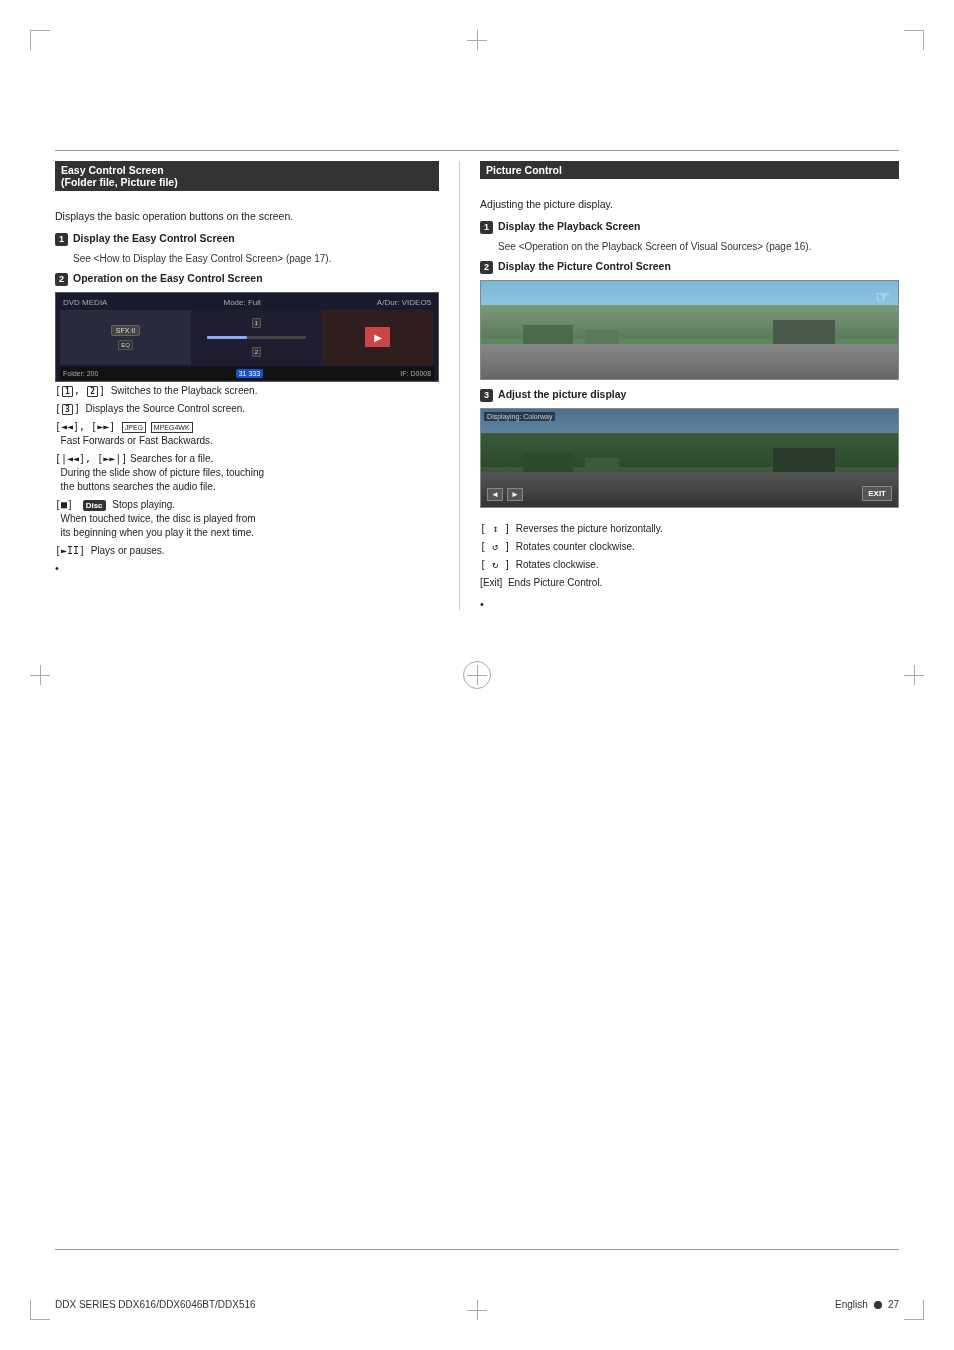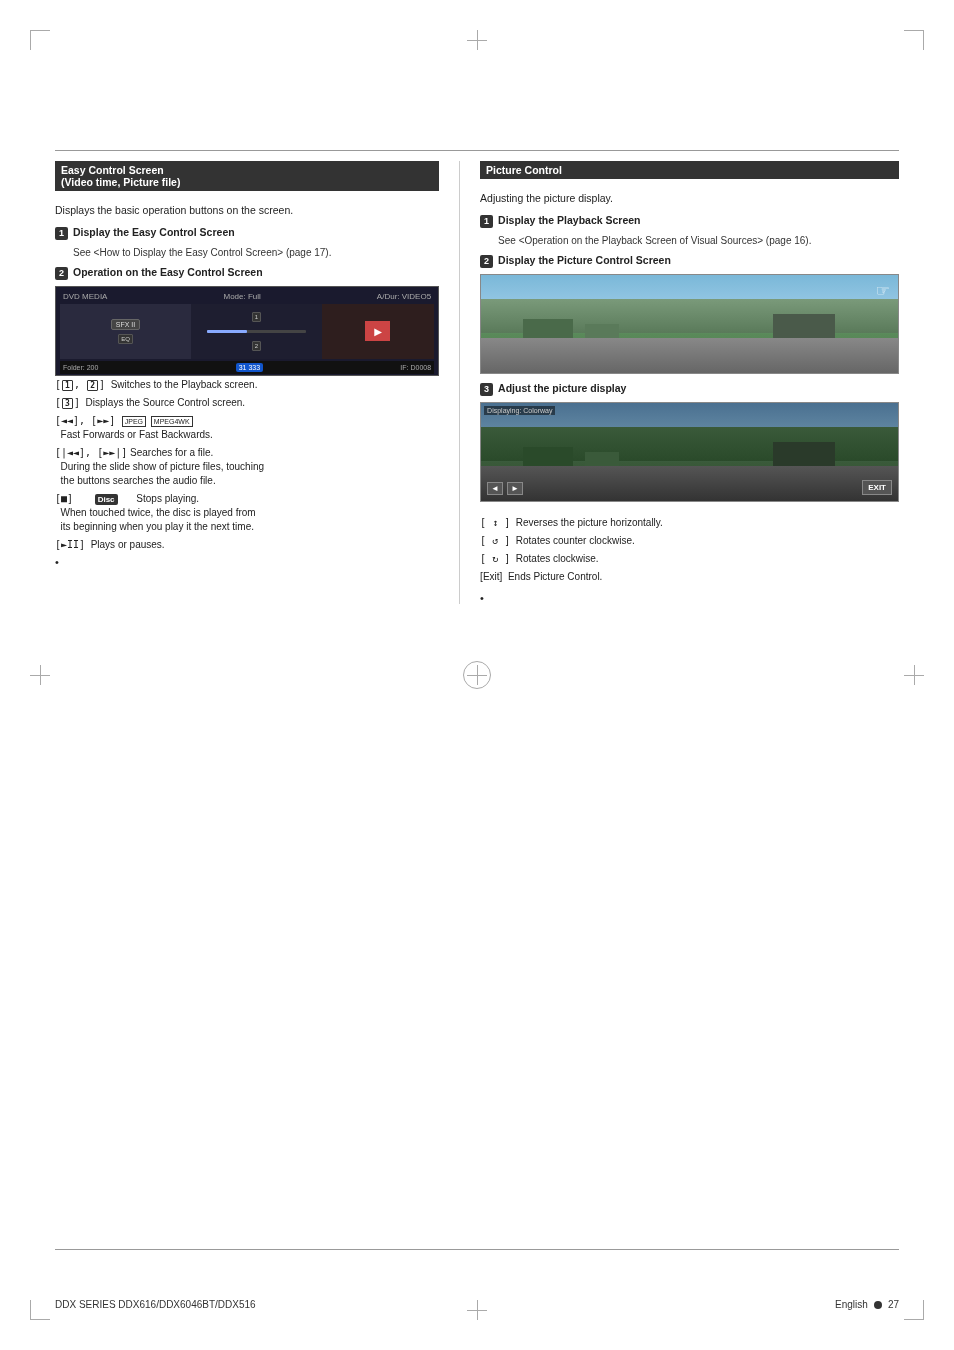--- a/index.html
+++ b/index.html
@@ -96,21 +96,21 @@
       padding-left: 20px;
     }
 
     
     .section-header {
       background: #333;
       color: #ffffff;
       font-weight: bold;
       font-size: 10.5px;
       padding: 3px 6px;
-      margin-bottom: 12px;
+      margin-bottom: 18px;
     }
 
     .section-intro {
       font-size: 10.5px;
       margin-bottom: 8px;
       line-height: 1.4;
     }
 
     
     .step {
@@ -362,21 +362,21 @@
     }
 
     .inline-badge {
       display: inline-block;
       background: #333;
       color: #fff;
       font-size: 8px;
       font-weight: bold;
       padding: 0 3px;
       border-radius: 2px;
-      margin: 0 16px;
+      margin: 0 4px;
     }
 
     .format-badge {
       display: inline-block;
       border: 1px solid #333;
       font-size: 7px;
       padding: 0 2px;
       margin: 0 1px;
     }
   </style>
@@ -397,21 +397,21 @@
 
 <div class="main-content">
   <div class="top-line"></div>
 
   <div class="columns">
 
     <div class="col-left">
 
       <div class="section-header">
         <span>Easy Control Screen</span><br>
-        <span>(Video time, Picture file)</span>
+        <span>(Folder file, Picture file)</span>
       </div>
 
       <p class="section-intro">Displays the basic operation buttons on the screen.</p>
 
       <div class="step">
         <span class="step-num">1</span>
         <span class="step-title">Display the Easy Control Screen</span>
       </div>
       <div class="step-body">See &lt;How to Display the Easy Control Screen&gt; (page 17).</div>
 

